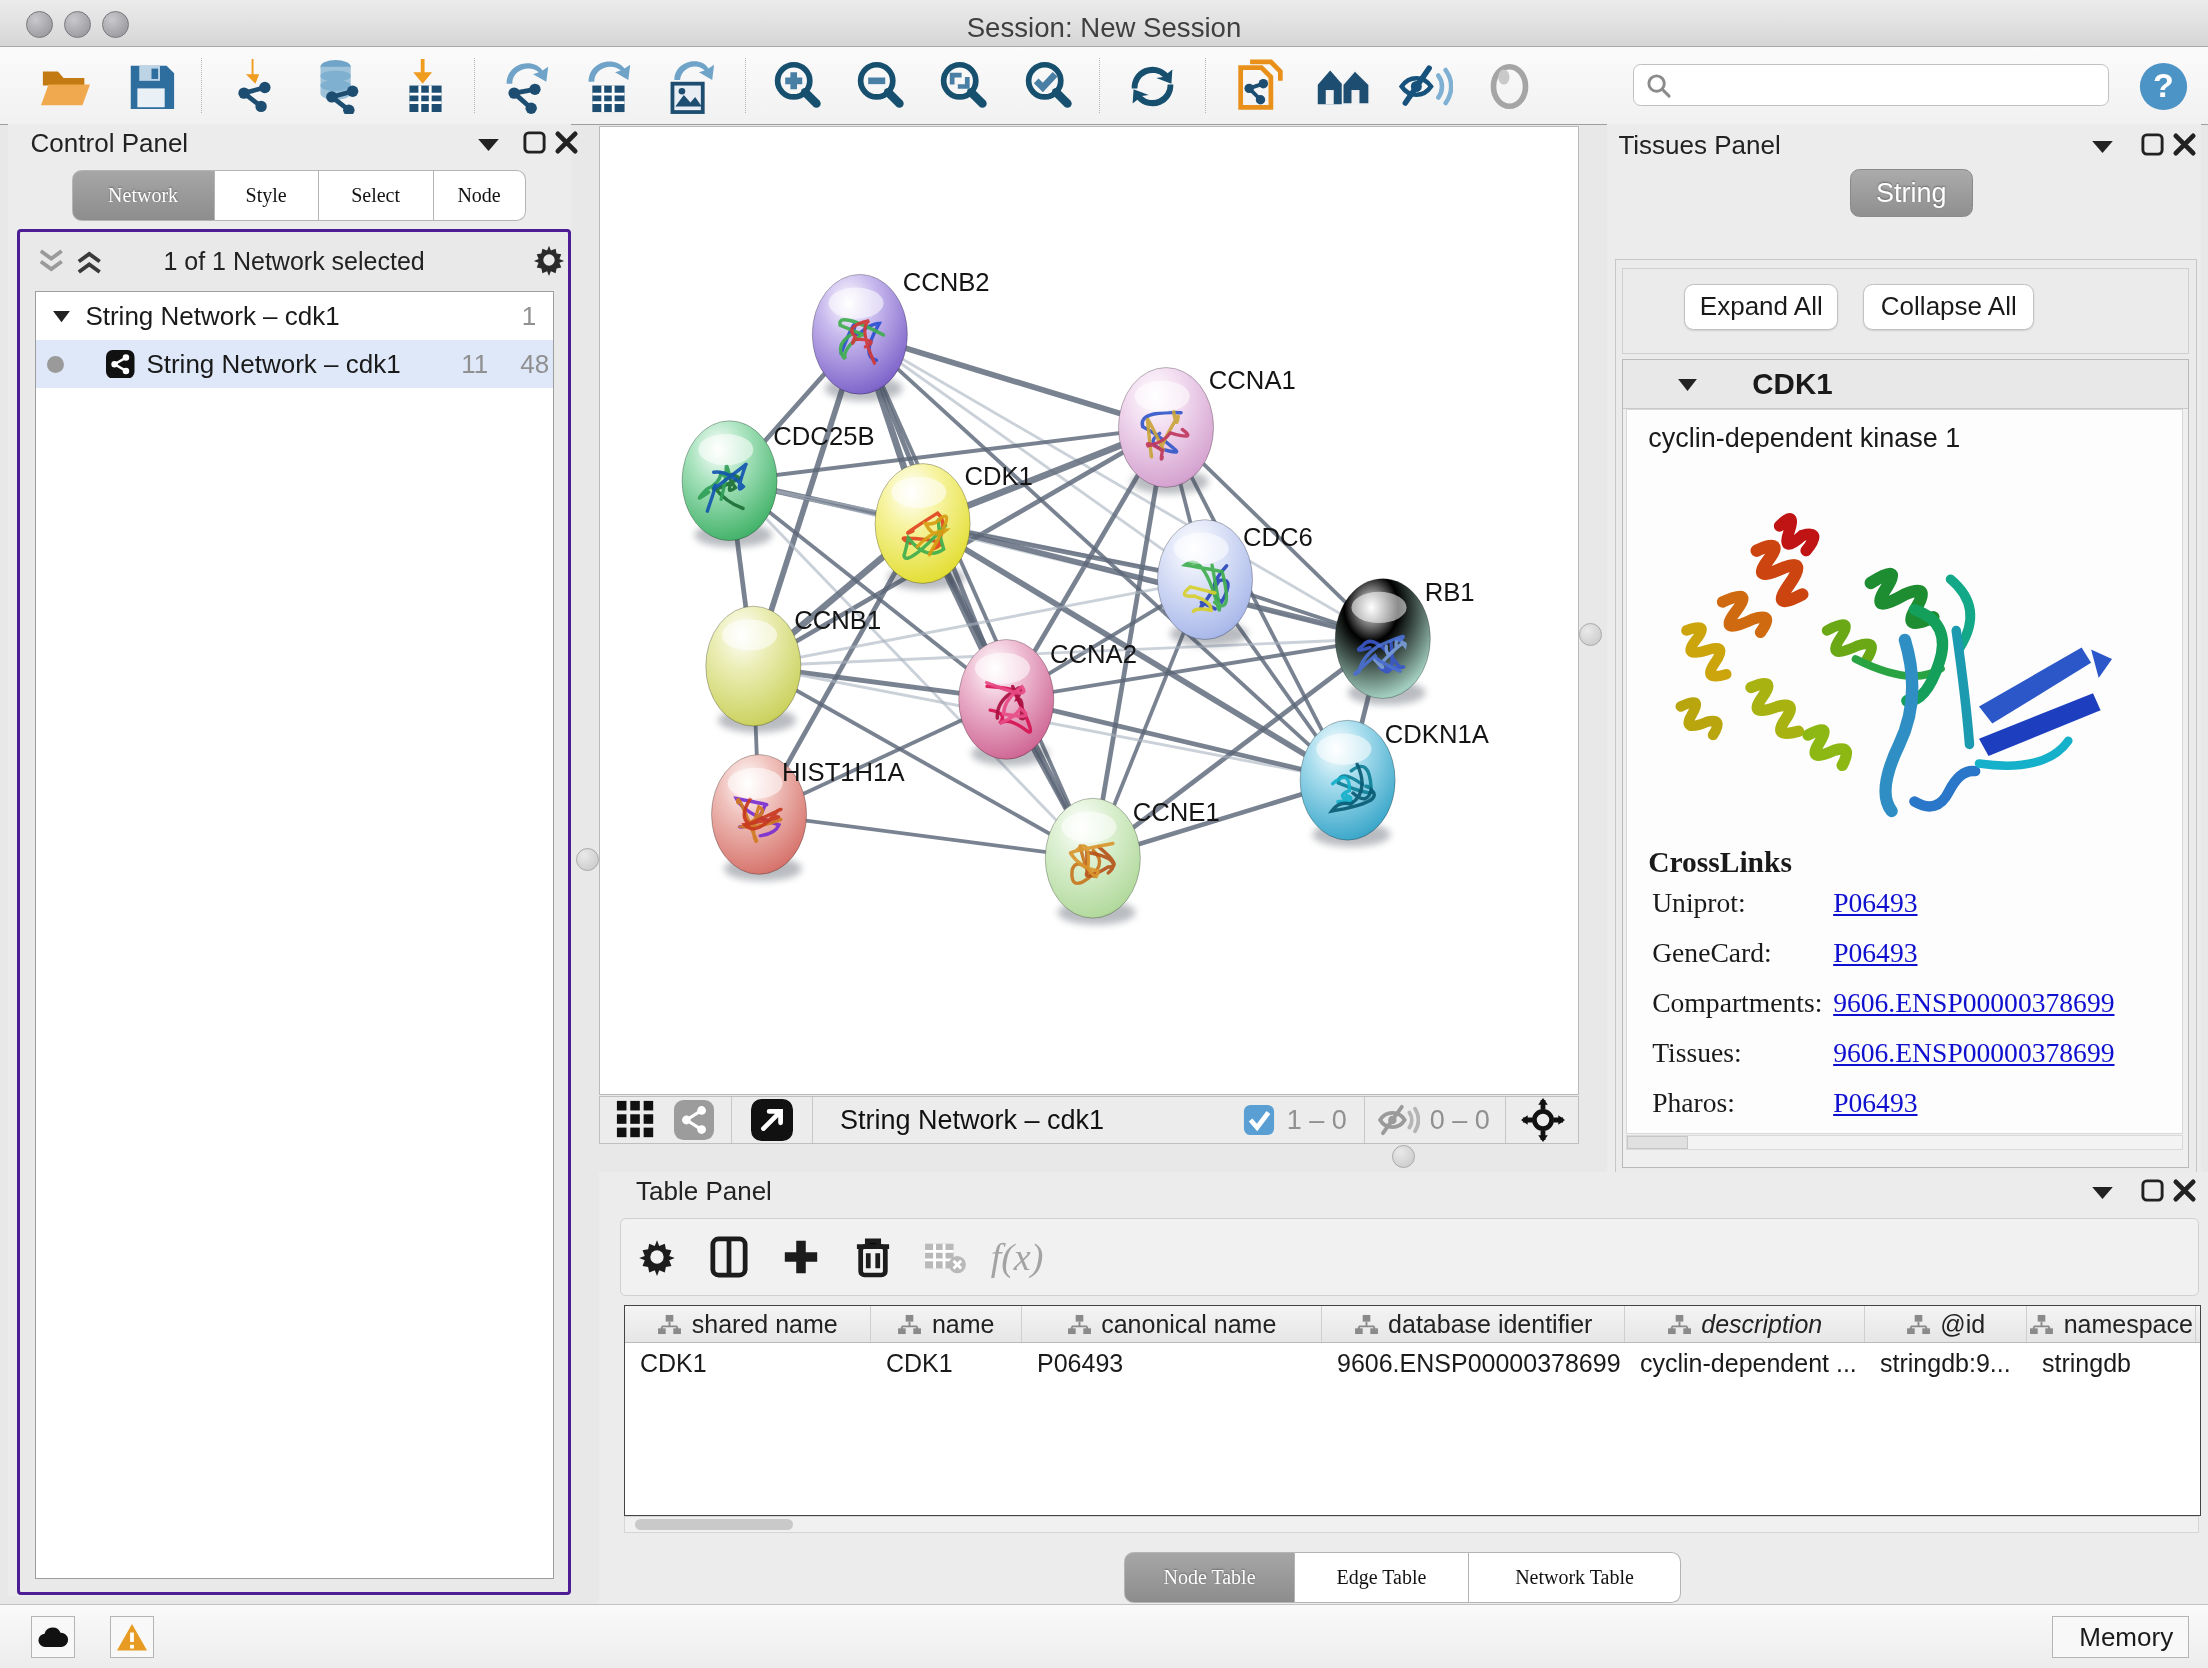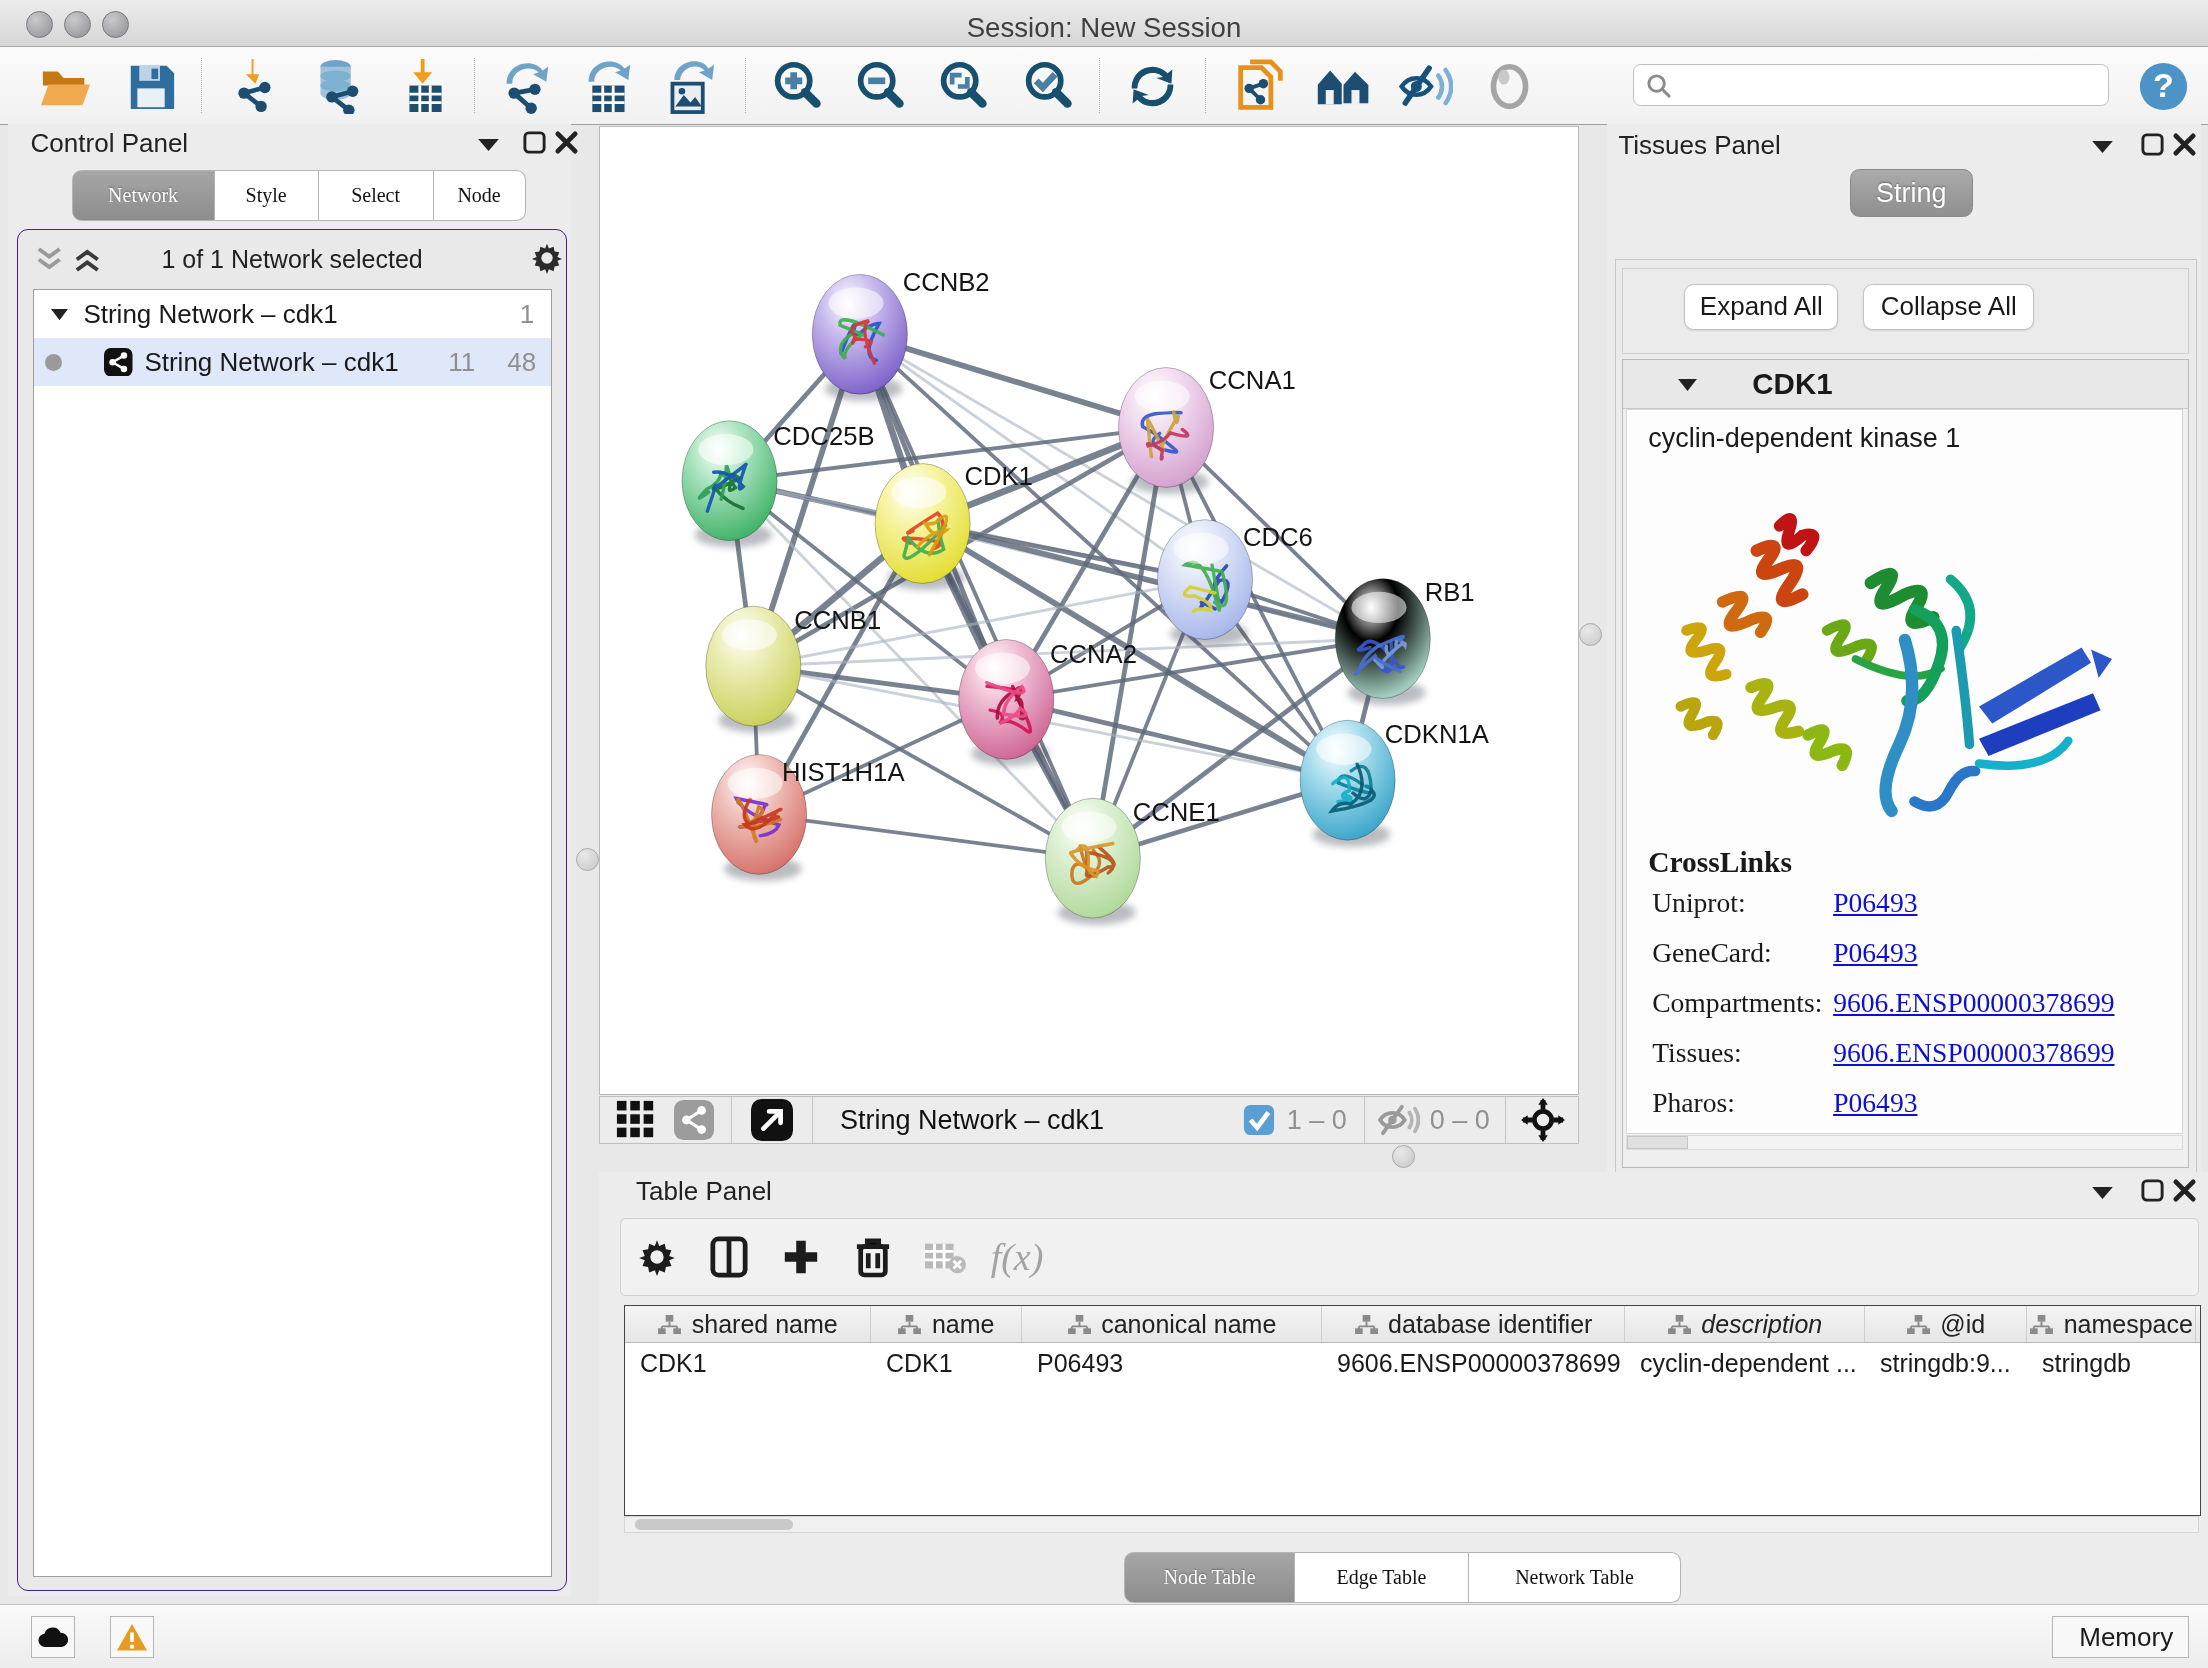--- a/index.html
+++ b/index.html
@@ -26,21 +26,21 @@
   .ptitle{font-size:26px;color:#222;}
   
   .control-panel{position:absolute;left:7.6px;top:124px;width:563px;height:1472px;background:#ececec;}
   .seg{display:flex;position:absolute;}
   .seg .s{font-size:20px;text-align:center;padding:13px 0;border:1px solid #b4b4b4;border-left:none;
     background:#fff;color:#111;font-family:Liberation Serif, serif;}
   .seg .s:first-child{border-left:1px solid #b4b4b4;border-radius:9.5px 0 0 9.5px;}
   .seg .s:last-child{border-radius:0 9.5px 9.5px 0;}
   .seg .s.sel{background:linear-gradient(#a6a6a6,#8d8d8d);color:#fff;text-shadow:0 -1px 1.9px rgba(0,0,0,.35);}
   .cp-group{position:absolute;left:9.5px;top:105px;width:548px;height:1360px;background:#e9e9e9;
-    border:1px solid #4c1d95;border-radius:11px;}
+    border:3px solid #4c1d95;border-radius:4px;}
   .cp-status{position:absolute;left:0;top:7.6px;width:100%;height:42px;font-size:25px;color:#222;}
   .cp-list{position:absolute;left:15px;top:59px;width:517px;height:1286px;background:#fff;border:1px solid #9e9e9e;}
   .row{display:flex;align-items:center;height:48px;font-size:26px;}
   .row .grow{flex:1;}
   .row.sel{background:#dfe8f8;}
   .gray{color:#909090;}
   
   .net-canvas{position:absolute;left:599px;top:126px;width:980px;height:969px;background:#fff;
     border:1px solid #b9b9b9;box-sizing:border-box;}
   .net-toolbar{position:absolute;left:599px;top:1096px;width:980px;height:48px;background:#ececec;
@@ -302,21 +302,21 @@
           <svg style="margin-left:42px" width="28.5" height="28.5" viewBox="0 0 30 30">
             <rect x="0" y="0" width="30" height="30" rx="7" fill="#111"></rect>
             <circle cx="9" cy="15" r="3.4" fill="#fff"></circle>
               <circle cx="21" cy="8" r="3.4" fill="#fff"></circle>
               <circle cx="21" cy="22" r="3.4" fill="#fff"></circle>
             <path d="M9 15l12-7M9 15l12 7" stroke="#fff" stroke-width="2.6"></path>
             </svg>
           <span style="margin-left:11.4px">String Network – cdk1</span>
           <span class="grow"></span>
           <span class="gray" style="margin-right:32px">11</span>
-          <span class="gray" style="margin-right:15px">48</span>
+          <span class="gray" style="margin-right:4px">48</span>
         </div>
       </div>
     </div>
   </div>
 
   <div class="net-canvas">
     <svg id="net-svg" width="978" height="967" viewBox="0 0 1028 1017">
         <defs>
           <filter id="nblur" x="-50%" y="-50%" width="200%" height="200%">
             <feGaussianBlur stdDeviation="4"></feGaussianBlur>

